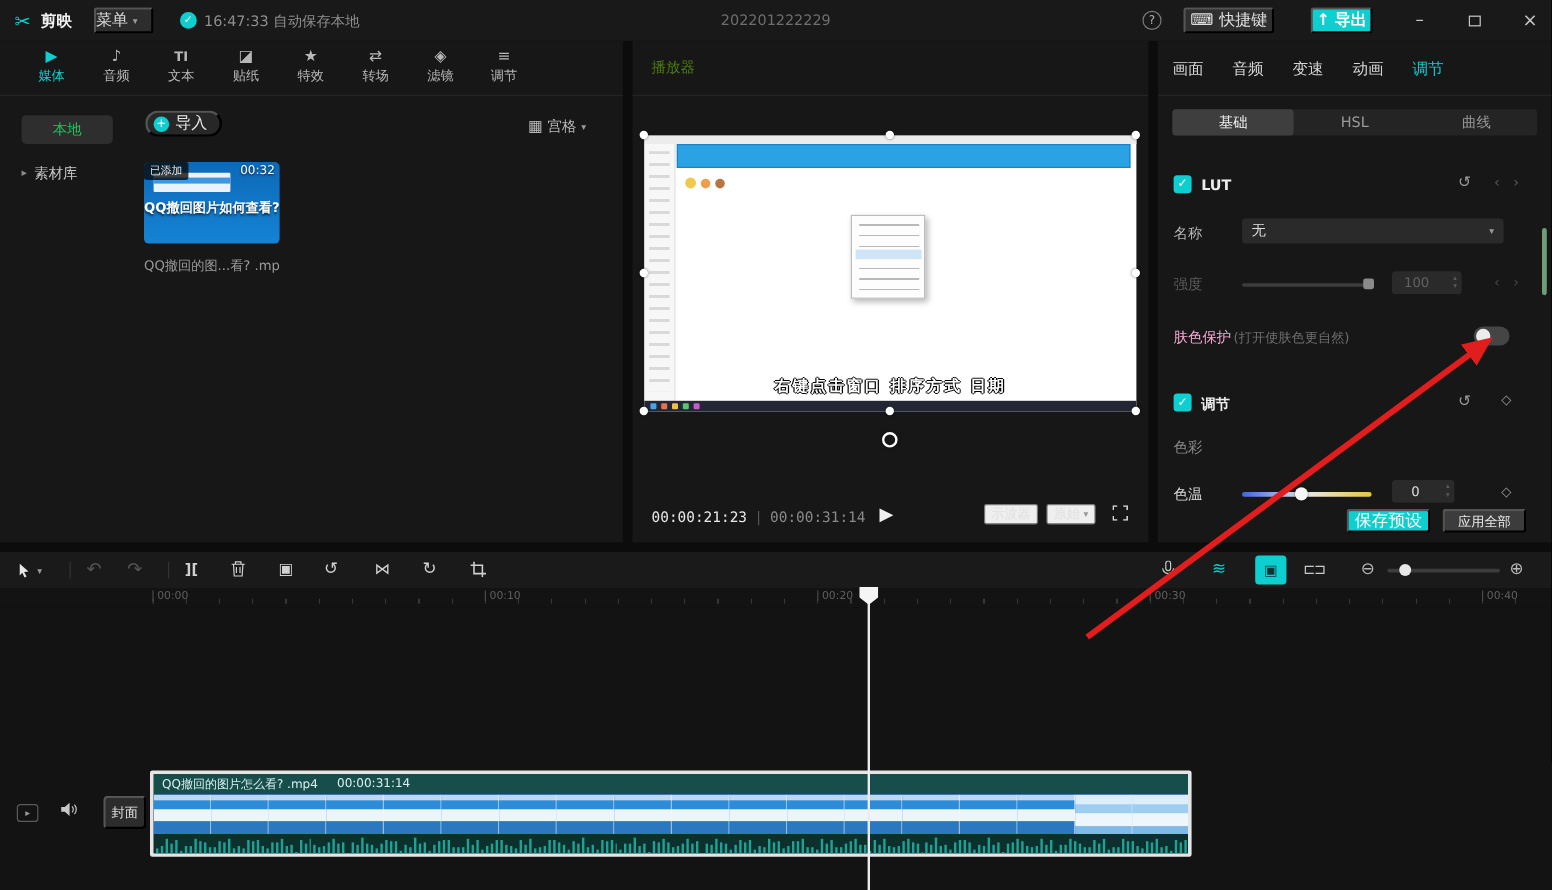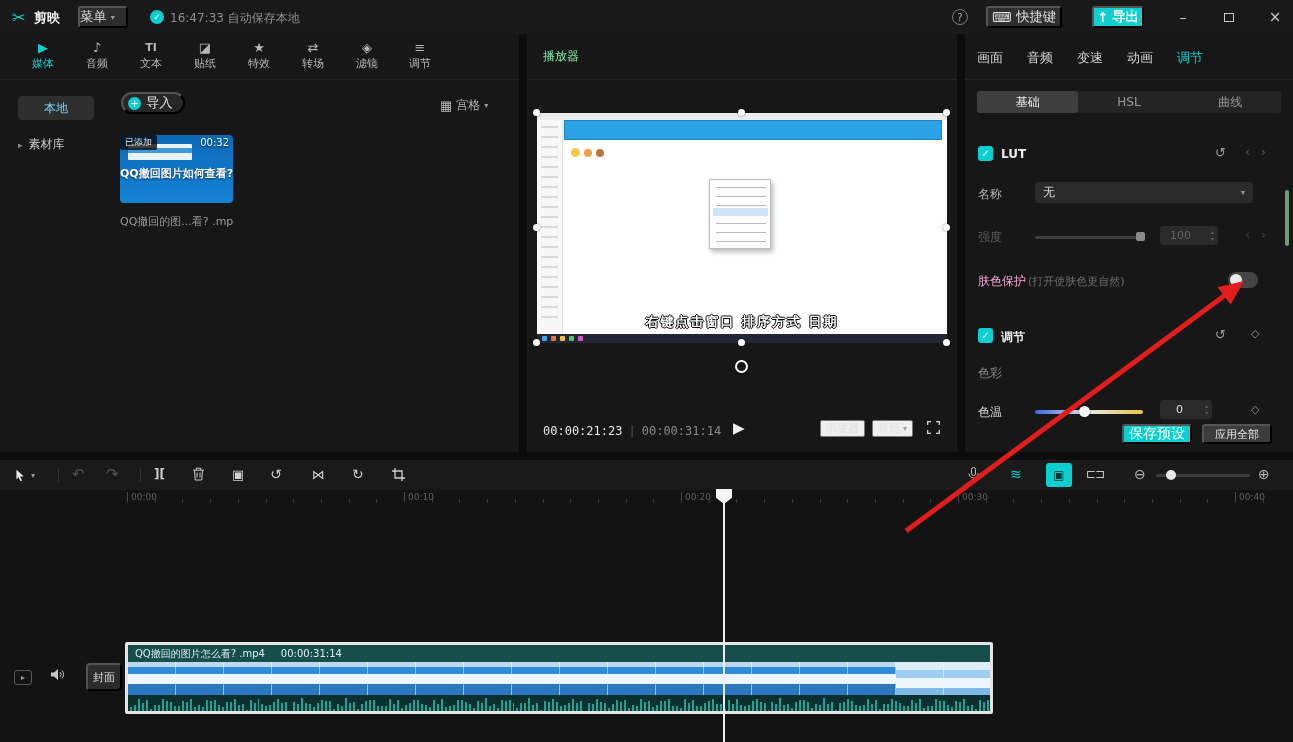--- a/index.html
+++ b/index.html
@@ -31,41 +31,41 @@
 
   
   .media-panel{position:absolute;left:0;top:34px;width:519px;height:418px;background:#171717}
   .mp-nav{left:0;top:0;width:519px;height:46px;border-bottom:1px solid #242424}
   .nav-item{top:5px;width:40px;text-align:center;color:#b8b8b8;cursor:pointer}
   .nav-item .ic{display:block;height:17px;font-size:13px;line-height:17px}
   .nav-item .ic.tiny{font-size:11px;font-weight:bold}
   .nav-item .lb{font-size:11px;line-height:15px;display:block}
   .nav-item.active{color:#0ecfcf}
   .n0{left:23px}.n1{left:77px}.n2{left:131px}.n3{left:185px}.n4{left:239px}.n5{left:293px}.n6{left:347px}.n7{left:400px}
-  .local-chip{left:18px;top:62px;width:76px;height:24px;background:#2e2e2e;border-radius:4px;color:#7dd3fc;cursor:pointer}
+  .local-chip{left:18px;top:62px;width:76px;height:24px;background:#2e2e2e;border-radius:4px;color:#22c55e;cursor:pointer}
   .lib-row{left:18px;top:102px;display:flex;align-items:center;gap:6px;color:#c8c8c8;cursor:pointer}
   .lib-row .ar{font-size:9px;color:#8a8a8a}
   .import-btn{left:121px;top:58px;height:22px;padding:0 10px 0 5px;background:#272727;border-radius:11px;
               display:flex;align-items:center;gap:5px;color:#e8e8e8;cursor:pointer}
   .import-btn .pl{width:13px;height:13px;border-radius:50%;background:#0ecfcf;color:#fff;font-size:10px}
   .view-mode{left:440px;top:63px;display:flex;align-items:center;gap:4px;color:#b8b8b8;cursor:pointer}
   .view-mode .gi{font-size:13px}
   .thumb{left:120px;top:101px;width:113px;height:68px;border-radius:4px;overflow:hidden;cursor:pointer;
          background:linear-gradient(180deg,#0d69b8 0,#1583d4 100%)}
   .miniwin{left:8px;top:9px;width:64px;height:16px;background:#eaf3fb;border-radius:1px}
   .miniband{left:8px;top:13px;width:64px;height:5px;background:#3f97dd}
   .badge{left:0;top:0;background:rgba(8,8,8,.78);color:#e8e8e8;font-size:9px;padding:1px 5px;border-radius:2px}
   .dur{right:4px;top:2px;color:#fff;font-size:10px;text-shadow:0 1px 2px rgba(0,0,0,.8)}
   .thumb-title{left:0;top:31px;width:100%;text-align:center;color:#fff;font-size:11px;font-weight:bold;
                text-shadow:0 1px 2px rgba(0,0,0,.65);white-space:nowrap}
   .fname{left:120px;top:180px;width:113px;font-size:11px;color:#9a9a9a;white-space:nowrap;overflow:hidden}
 
   
   .player-panel{position:absolute;left:527px;top:34px;width:430px;height:418px;background:#171717}
-  .pp-head{left:0;top:0;width:430px;height:46px;border-bottom:1px solid #242424;display:flex;align-items:center;padding-left:16px;color:#86efac}
+  .pp-head{left:0;top:0;width:430px;height:46px;border-bottom:1px solid #242424;display:flex;align-items:center;padding-left:16px;color:#4d7c0f}
   .video{left:10px;top:79px;width:410px;height:230px;background:#fff}
   .v-strip{left:0;top:0;width:410px;height:7px;background:#ececec}
   .v-band{left:27px;top:7px;width:378px;height:20px;background:#2ba2e4;border:1px solid #1d82c4}
   .v-tree{left:0;top:7px;width:26px;height:214px;background:#f7f7f7;border-right:1px solid #e2e2e2;
           background-image:repeating-linear-gradient(180deg,#d9d9d9 0 2px,transparent 2px 10px);
           background-size:17px 200px;background-position:4px 6px;background-repeat:no-repeat}
   .v-dots{left:34px;top:33px;width:70px;height:14px}
   .v-dots i{display:inline-block;border-radius:50%;margin-right:4px}
   .d1{width:9px;height:9px;background:#f2c84b}.d2{width:8px;height:8px;background:#ef9e4e}.d3{width:8px;height:8px;background:#b5773f}
   .v-menu{left:172px;top:66px;width:62px;height:70px;background:#fdfdfd;border:1px solid #bdbdbd;box-shadow:2px 3px 5px rgba(0,0,0,.28);
@@ -189,20 +189,21 @@
 
   <header class="titlebar">
     <span class="logo-ic">✂</span>
     <span class="logo-tx">剪映</span>
     <button class="menu-btn">
       <span>菜单</span>
       <span class="crt">▾</span>
     </button>
     <span class="save-ic ctr">✓</span>
     <span class="save-tx">16:47:33 自动保存本地</span>
+    <div class="proj-title">202201222229</div>
     <span class="help-btn ctr">?</span>
     <button class="sc-btn">
       <span>⌨</span>
       <span>快捷键</span>
     </button>
     <button class="exp-btn">
       <span>↑</span>
       <span>导出</span>
     </button>
     <span class="win-min ctr">–</span>

